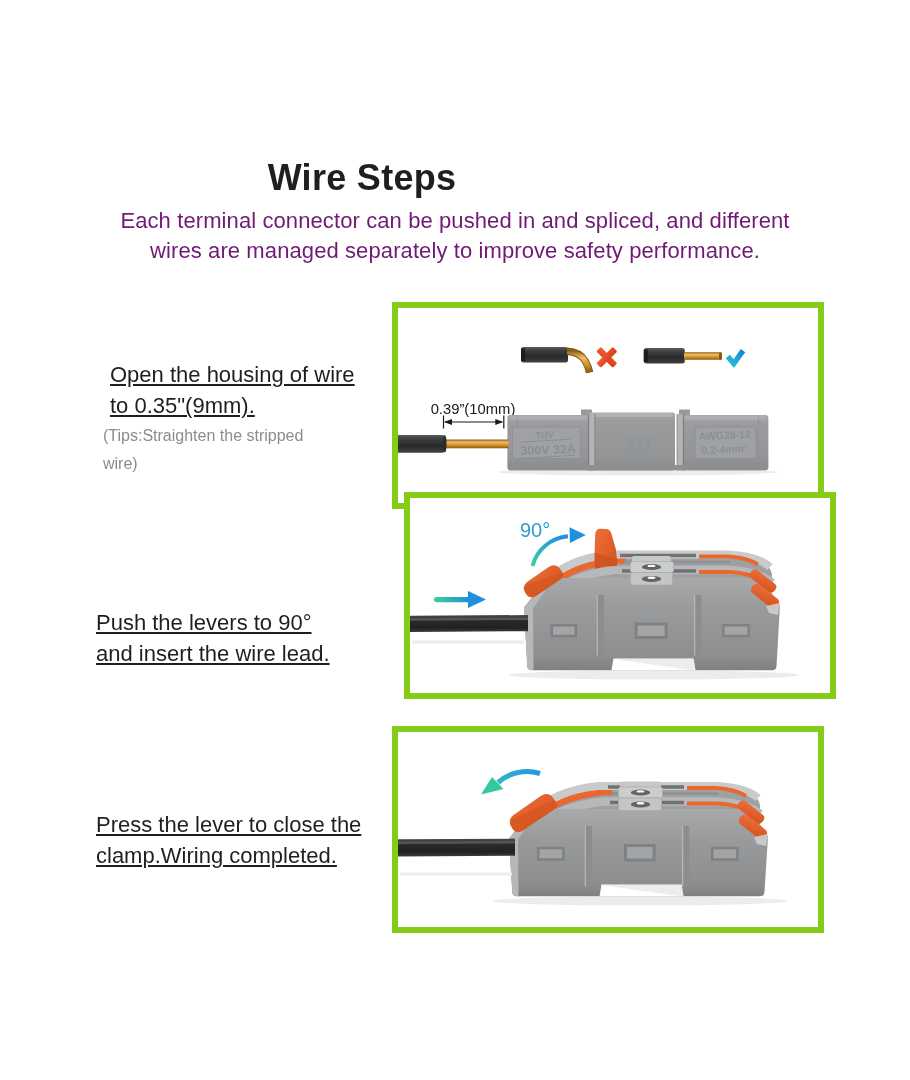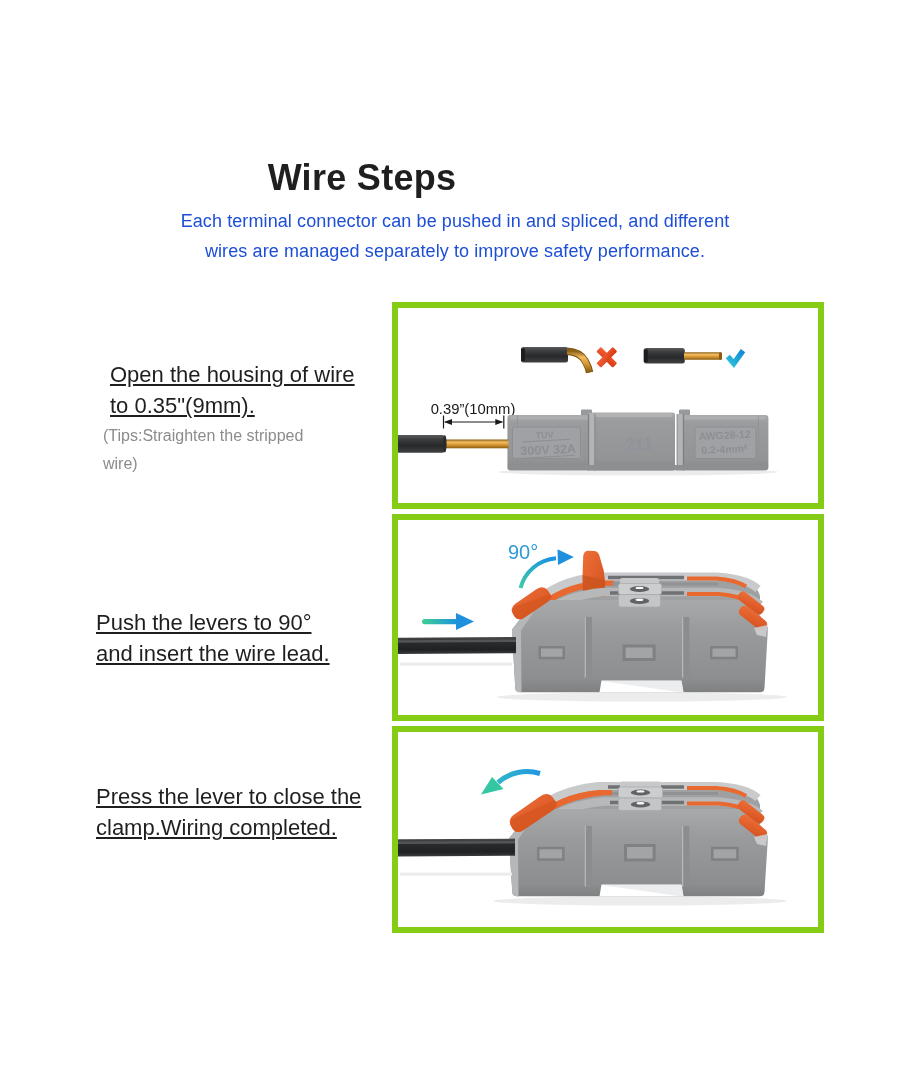--- a/index.html
+++ b/index.html
@@ -1,37 +1,37 @@
 <!DOCTYPE html>
 <html><head>
 <meta charset="utf-8">
 <style>
   html,body{margin:0;padding:0;}
   body{width:910px;height:1080px;background:#ffffff;position:relative;overflow:hidden;
        font-family:"Liberation Sans", sans-serif;}
   .abs{position:absolute;}
   .title{left:0;width:724px;top:158px;text-align:center;font-size:36px;font-weight:bold;
          color:#1f1f1f;line-height:40px;letter-spacing:0.3px;}
-  .subtitle{left:0;width:910px;top:206px;text-align:center;font-size:18px;color:#1d4ed8;
+  .subtitle{left:0;width:910px;top:206px;text-align:center;font-size:22px;color:#701a75;
             line-height:30px;letter-spacing:0.1px;}
   .step{color:#1f1f1f;font-size:22px;line-height:31px;text-decoration:underline;}
   .tips{color:#8c8c8c;font-size:16px;line-height:28px;}
   .panel{left:392px;width:420px;height:195px;border:6px solid #84cc16;background:#fff;}
 </style>
 </head>
 <body>
   <div class="abs title">Wire Steps</div>
   <div class="abs subtitle">Each terminal connector can be pushed in and spliced, and different<br>wires are managed separately to improve safety performance.</div>
 
   <div class="abs step" style="left:110px;top:359px;">Open the housing of wire<br>to 0.35"(9mm).</div>
   <div class="abs tips" style="left:103px;top:422px;">(Tips:Straighten the stripped<br>wire)</div>
 
   <div class="abs step" style="left:96px;top:584px;margin-top:23px;">Push the levers to 90°<br>and insert the wire lead.</div>
 
-  <div class="abs step" style="left:96px;top:781px;">Press the lever to close the<br>clamp.Wiring completed.</div>
+  <div class="abs step" style="left:96px;top:809px;">Press the lever to close the<br>clamp.Wiring completed.</div>
 
   <div class="abs panel" style="top:302px;" id="p1">
   <svg width="420" height="194" viewBox="0 0 420 194">
     <defs>
       <linearGradient id="slv" x1="0" y1="0" x2="0" y2="1">
         <stop offset="0" stop-color="#5a5b5d"></stop>
           <stop offset="0.25" stop-color="#3c3d3f"></stop>
         <stop offset="0.6" stop-color="#28292b"></stop>
           <stop offset="1" stop-color="#404143"></stop>
       </linearGradient>
@@ -122,21 +122,21 @@
       <rect x="110.5" y="157" width="259" height="5.3" rx="2.6" fill="#8d8f92"></rect>
     </g>
 
     <g>
       <rect x="46.5" y="131.5" width="64" height="8.8" fill="url(#cop)"></rect>
       <rect x="-4" y="127" width="51" height="17.7" rx="3" fill="url(#slv)"></rect>
       <ellipse cx="46.8" cy="135.8" rx="1.8" ry="8.8" fill="#2a2b2d"></ellipse>
     </g>
   </svg>
   </div>
-  <div class="abs panel" style="top:514px;" id="p2">
+  <div class="abs panel" style="top:492px;margin-left:12px;" id="p2">
   <svg width="420" height="194" viewBox="0 0 420 194">
     <defs>
       <linearGradient id="tb" x1="0" y1="0" x2="1" y2="0">
         <stop offset="0" stop-color="#3ecf92"></stop>
           <stop offset="1" stop-color="#1b90e0"></stop>
       </linearGradient>
       <linearGradient id="tb2" x1="0" y1="1" x2="0.8" y2="0">
         <stop offset="0" stop-color="#3fcaa8"></stop>
           <stop offset="1" stop-color="#1e93e0"></stop>
       </linearGradient>

